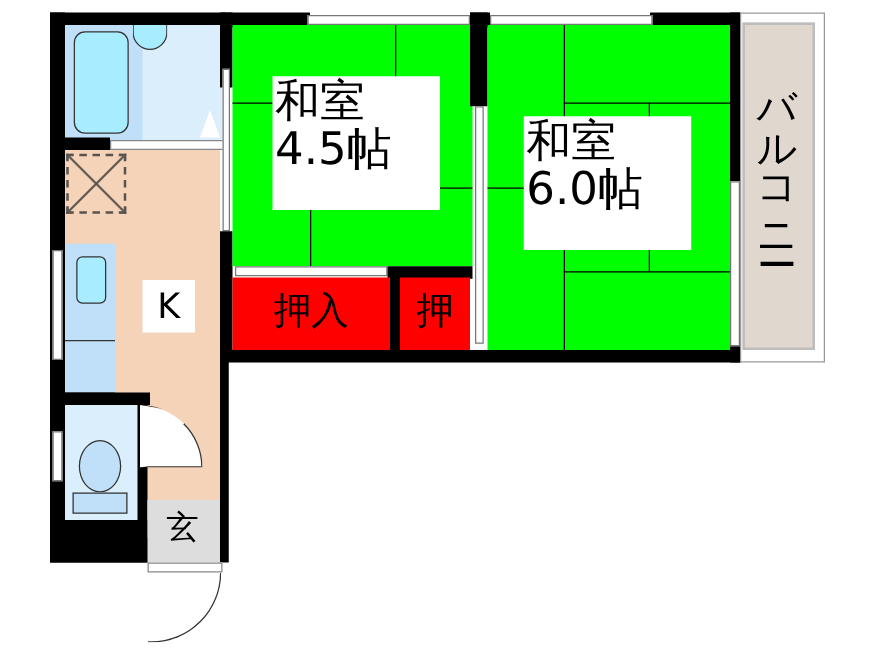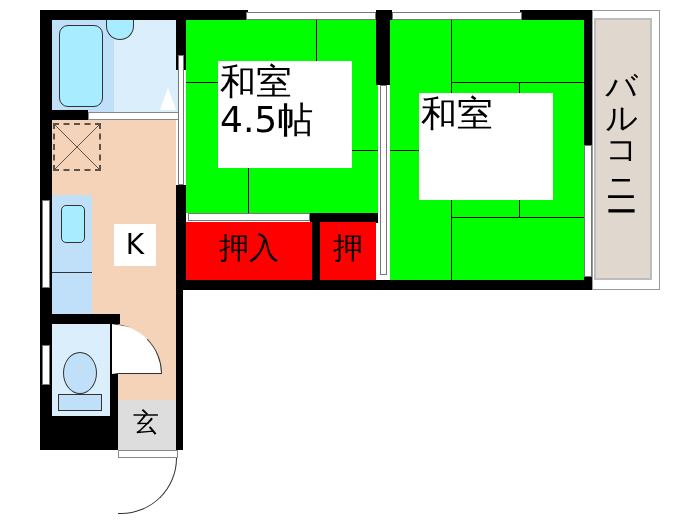--- a/index.html
+++ b/index.html
@@ -90,18 +90,19 @@
 <div class="a win" style="left:380px;top:85px;width:7px;height:190px;"></div>
 
 <div class="a tatami" style="left:390px;top:20px;width:194px;height:260px;"></div>
 <div class="a tline" style="left:451px;top:20px;width:1px;height:260px;"></div>
 <div class="a tline" style="left:451px;top:82px;width:133px;height:1px;"></div>
 <div class="a tline" style="left:451px;top:217px;width:133px;height:1px;"></div>
 <div class="a tline" style="left:390px;top:150px;width:30px;height:1px;"></div>
 <div class="a tline" style="left:519px;top:82px;width:1px;height:135px;"></div>
 <div class="a label" style="left:419px;top:93px;width:134px;height:107px;font-size:36px;padding:2px 0 0 2px;">
   <div>和室</div>
+  <div>6.0帖</div>
 </div>
 <div class="a win" style="left:584px;top:145px;width:8px;height:132px;"></div>
 
 <div class="a" style="left:592px;top:10px;width:68px;height:280px;border:1px solid #999;background:#fff;"></div>
 <div class="a balcony" style="left:594px;top:18px;width:58px;height:262px;"></div>
 <div class="a" style="left:600px;top:50px;width:44px;font-size:32px;writing-mode:vertical-rl;text-orientation:upright;color:#000;line-height:44px;">バルコニー</div>
 
 </body></html>

